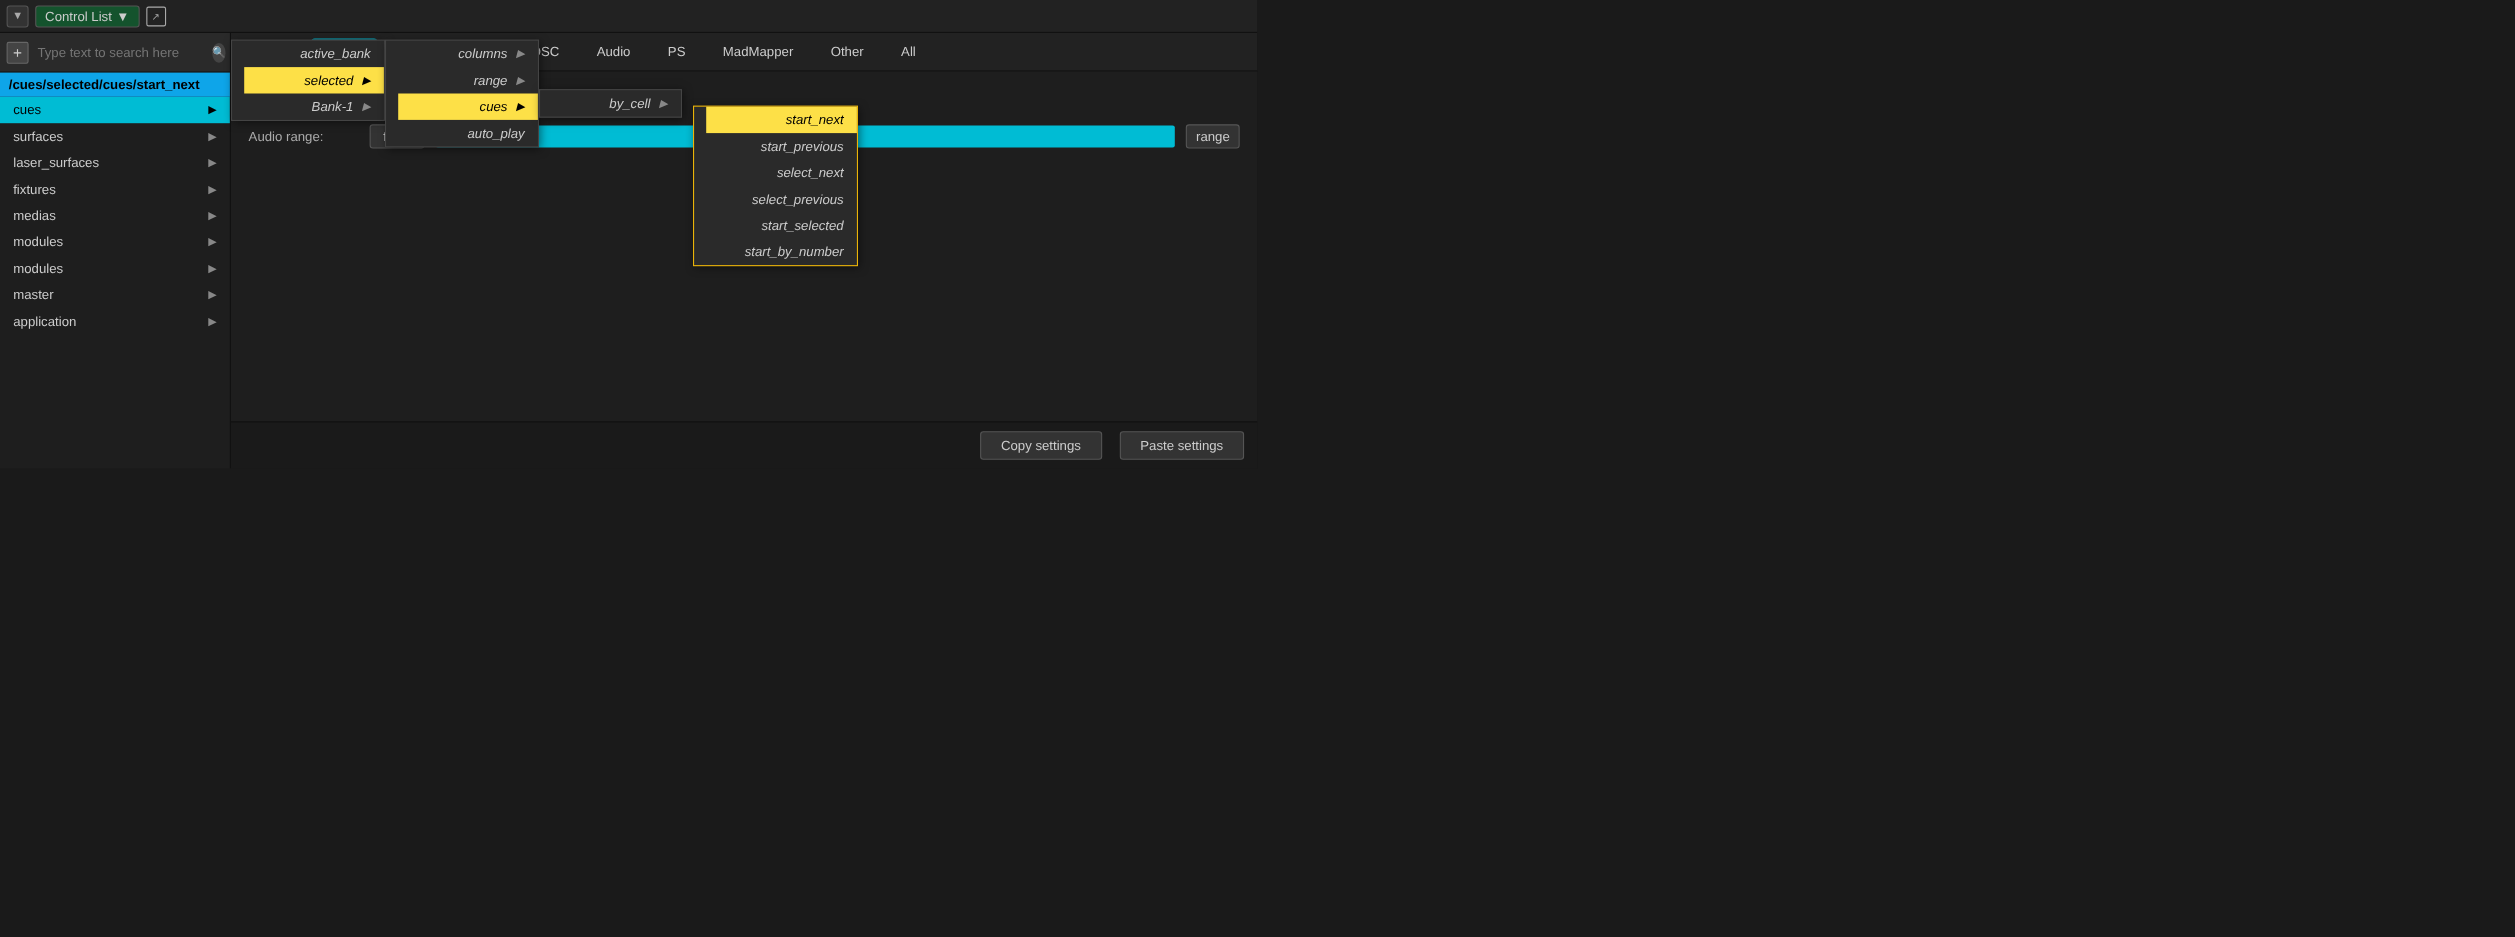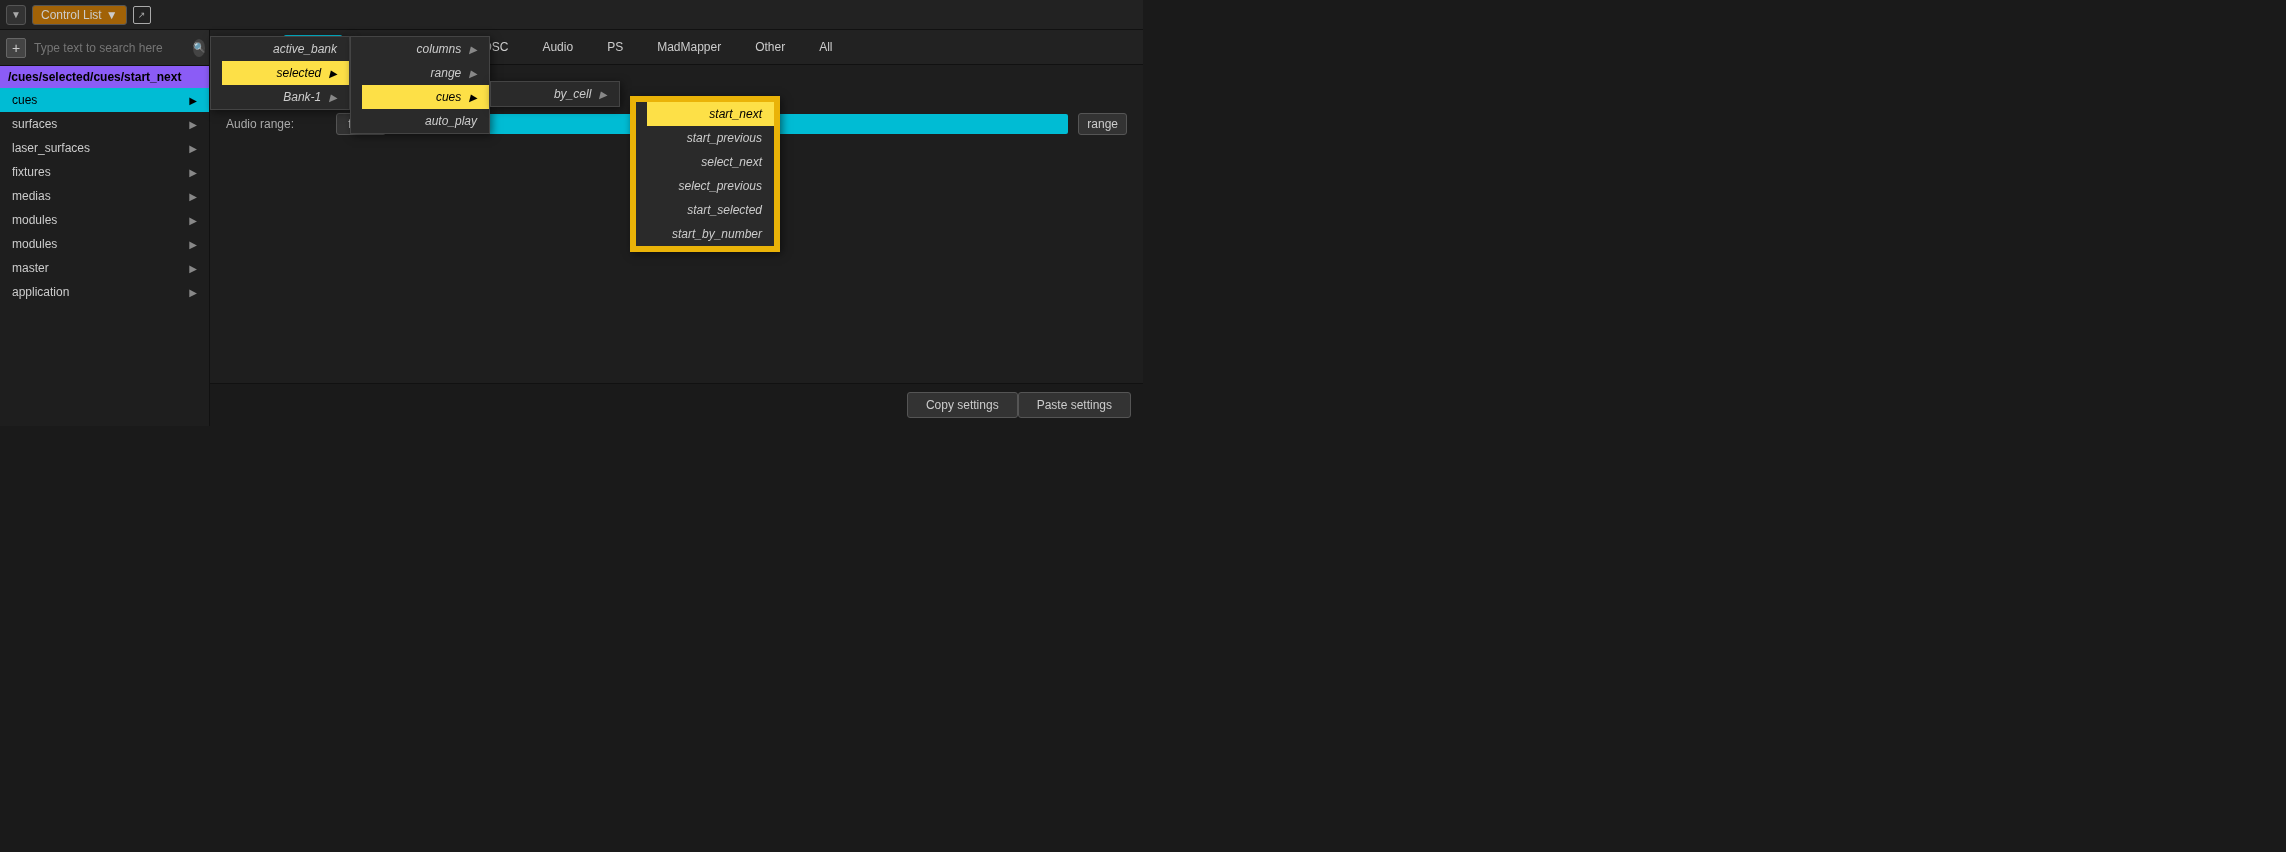--- a/index.html
+++ b/index.html
@@ -28,21 +28,21 @@
       background: #333;
       border: 1px solid #555;
       border-radius: 3px;
       display: flex; align-items: center; justify-content: center;
       cursor: pointer;
       color: #aaa;
       font-size: 10px;
     }
     .control-list-btn {
       display: flex; align-items: center; gap: 4px;
-      background: #a16207;
+      background: #14532d;
       border: 1px solid #555;
       border-radius: 3px;
       padding: 2px 8px;
       cursor: pointer;
       color: #ccc;
       font-size: 12px;
     }
     .external-icon {
       width: 18px; height: 18px;
       border: 1.5px solid #aaa;
@@ -88,21 +88,21 @@
     .search-icon {
       width: 18px; height: 18px;
       background: #444;
       border-radius: 50%;
       display: flex; align-items: center; justify-content: center;
       font-size: 10px;
       color: #888;
     }
 
     .path-bar {
-      background: #8b5cf6;
+      background: #0ea5e9;
       color: #000;
       padding: 4px 8px;
       font-size: 12px;
       font-weight: bold;
       display: flex; align-items: center;
     }
 
     .add-btn {
       width: 20px; height: 20px;
       background: #444;
@@ -267,41 +267,41 @@
       min-width: 40px;
       text-align: center;
     }
 
     
     .bottom-bar {
       display: flex;
       justify-content: flex-end;
       align-items: center;
       padding: 8px 12px;
-      gap: 0;
+      gap: 16px;
       border-top: 1px solid #111;
       background: #1a1a1a;
     }
     .bottom-btn {
       background: #333;
       border: 1px solid #555;
       border-radius: 3px;
       color: #ccc;
       padding: 5px 18px;
       font-size: 12px;
       cursor: pointer;
     }
 
     
     .cues-submenu {
       position: absolute;
       left: 630px;
       top: 96px;
       background: #2a2a2a;
-      border: 6px solid #eab308;
+      border: 1px solid #eab308;
       min-width: 150px;
       z-index: 20;
       box-shadow: 2px 2px 8px rgba(0,0,0,0.5);
     }
   </style>
 </head>
 <body>
 
 <div class="top-bar">
   <div class="top-bar-arrow">▼</div>

